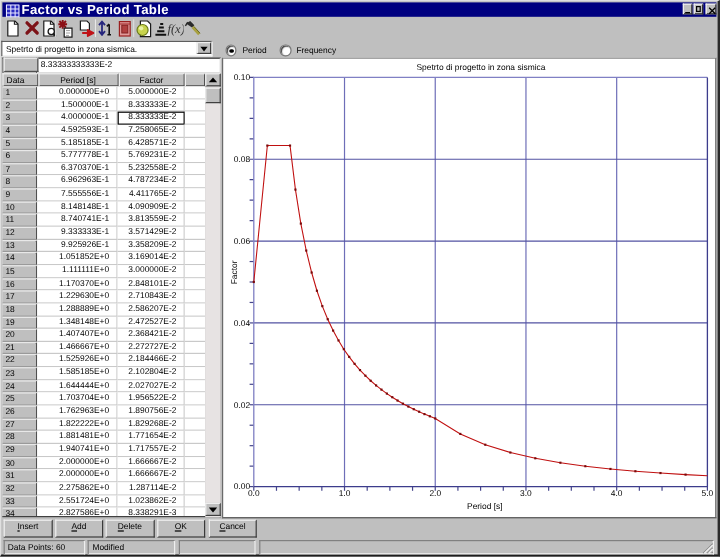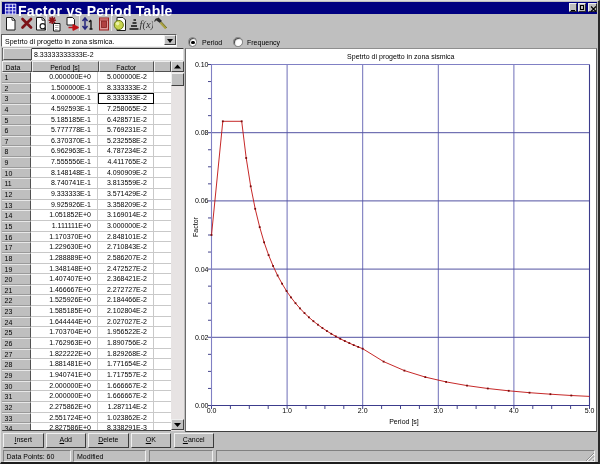--- a/index.html
+++ b/index.html
@@ -3,21 +3,21 @@
 *{margin:0;padding:0;box-sizing:border-box}
 html,body{width:600px;height:464px;overflow:hidden}
 body{font-family:"Liberation Sans",sans-serif;background:#bfbfbf;position:relative;font-size:7px;color:#000}
 .r{position:absolute}
 .btn{border-top:1.5px solid #f0f0f0;border-left:1.5px solid #f0f0f0;border-right:1.5px solid #3a3a3a;border-bottom:1.5px solid #3a3a3a;background:#bfbfbf;text-align:center;line-height:12px;font-size:7px}
 u{text-decoration:underline}
 
 #frame{left:0;top:0;width:600px;height:464px;border-top:1.5px solid #dfdfdf;border-left:1.5px solid #dfdfdf;border-right:2px solid #2a2a2a;border-bottom:2.5px solid #1d1d1d}
 
 #title{left:2px;top:2px;width:595px;height:11.5px;background:#000080;color:#fff}
-#title .txt{position:absolute;left:16px;top:1px;font-size:14px;font-weight:bold;letter-spacing:.25px}
+#title .txt{position:absolute;left:16px;top:1px;font-size:11px;font-weight:bold;letter-spacing:.25px}
 .wb{position:absolute;top:1px;width:8.6px;height:9.4px;background:#bfbfbf;border-top:1px solid #efefef;border-left:1px solid #efefef;border-right:1px solid #303030;border-bottom:1px solid #303030}
 
 .tbsep{top:16px;width:1px;height:15px;background:#9a9a9a;border-right:1px solid #e8e8e8}
 
 #combo{left:1px;top:33.5px;width:176px;height:13.5px;background:#fff;border-top:1.2px solid #5e5e5e;border-left:1.2px solid #5e5e5e;border-right:1.2px solid #efefef;border-bottom:1.2px solid #efefef}
 #combo .txt{position:absolute;left:3px;top:3px;font-size:7px}
 #combo .dd{position:absolute;right:0.2px;top:0.2px;width:12px;height:10.8px;background:#bfbfbf;border-top:1px solid #efefef;border-left:1px solid #efefef;border-right:1px solid #404040;border-bottom:1px solid #404040}
 .arr{width:0;height:0;border-left:3px solid transparent;border-right:3px solid transparent;border-top:4px solid #000;position:absolute;left:2.5px;top:3.5px}
 
 .radio{width:9.5px;height:9.5px;border-radius:50%;background:#fff;border:1px solid #777;box-shadow:inset 1px 1px 1px #404040}

